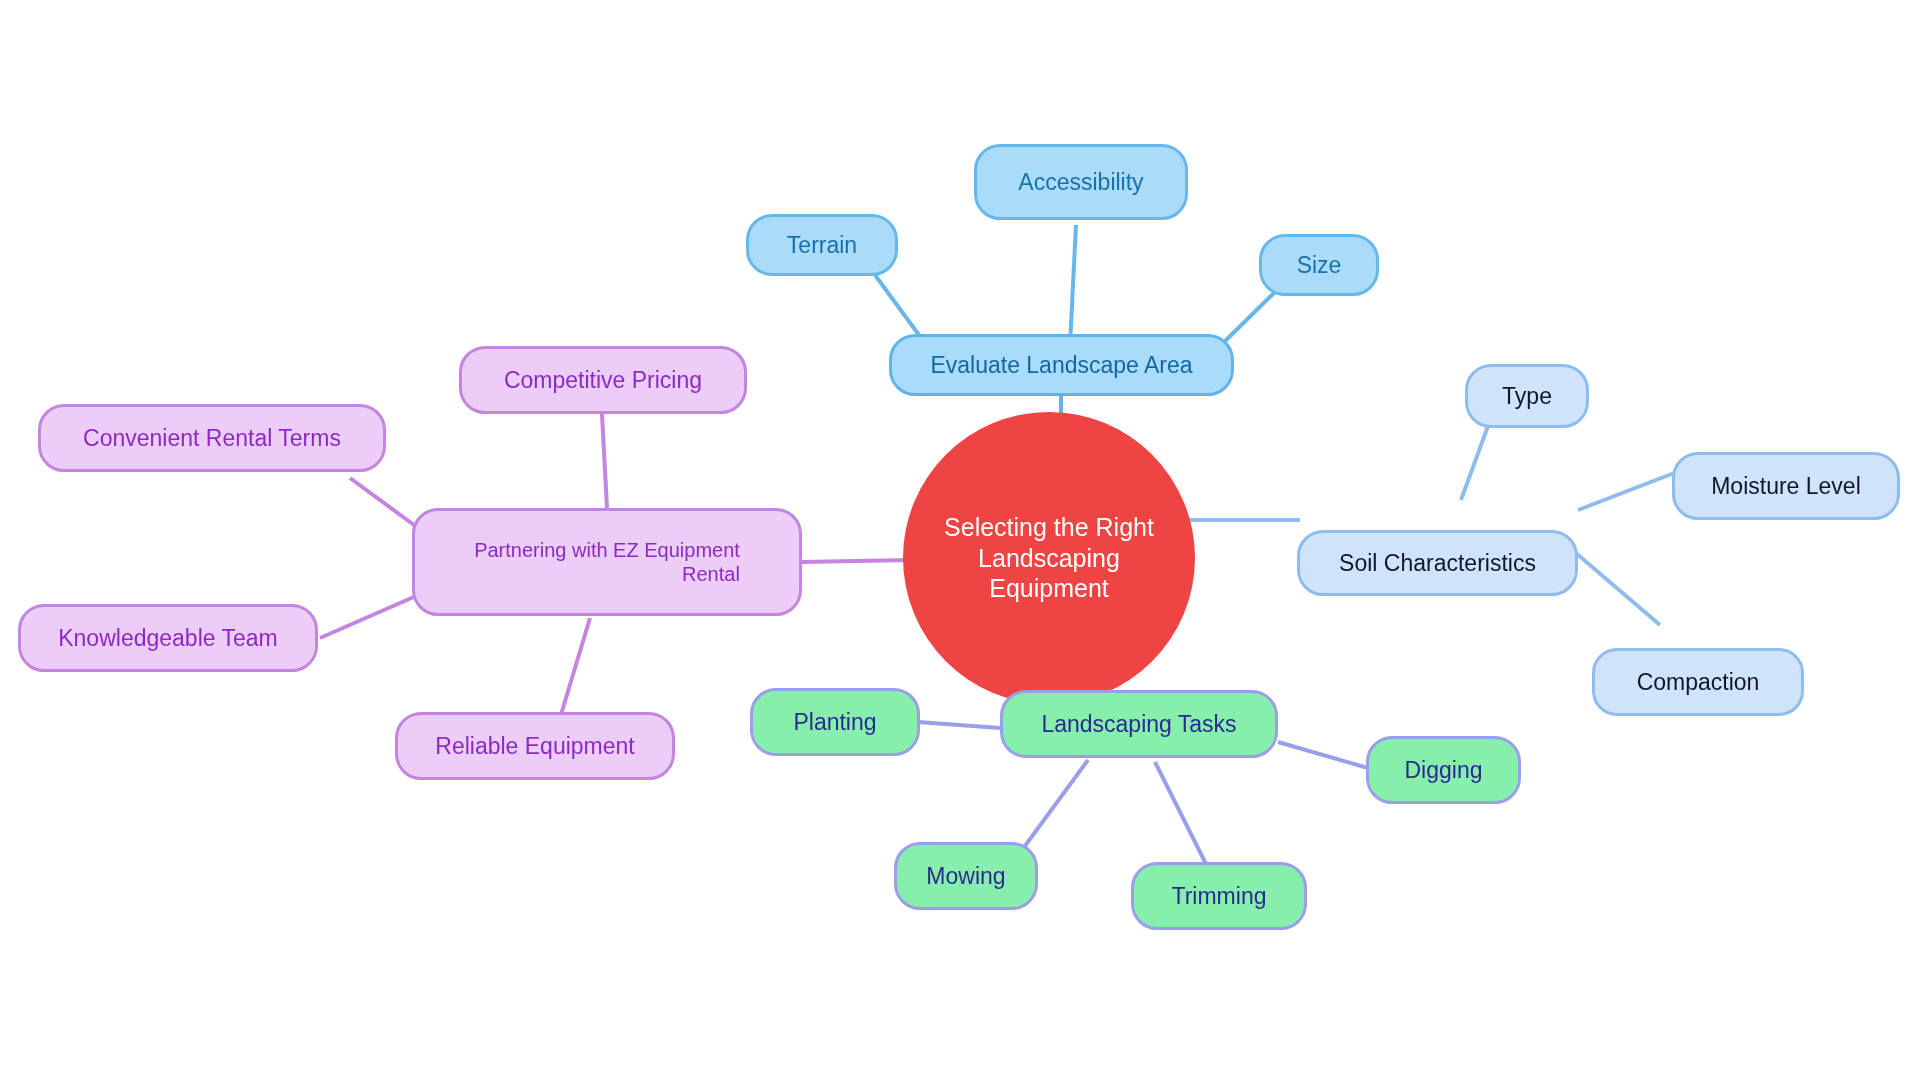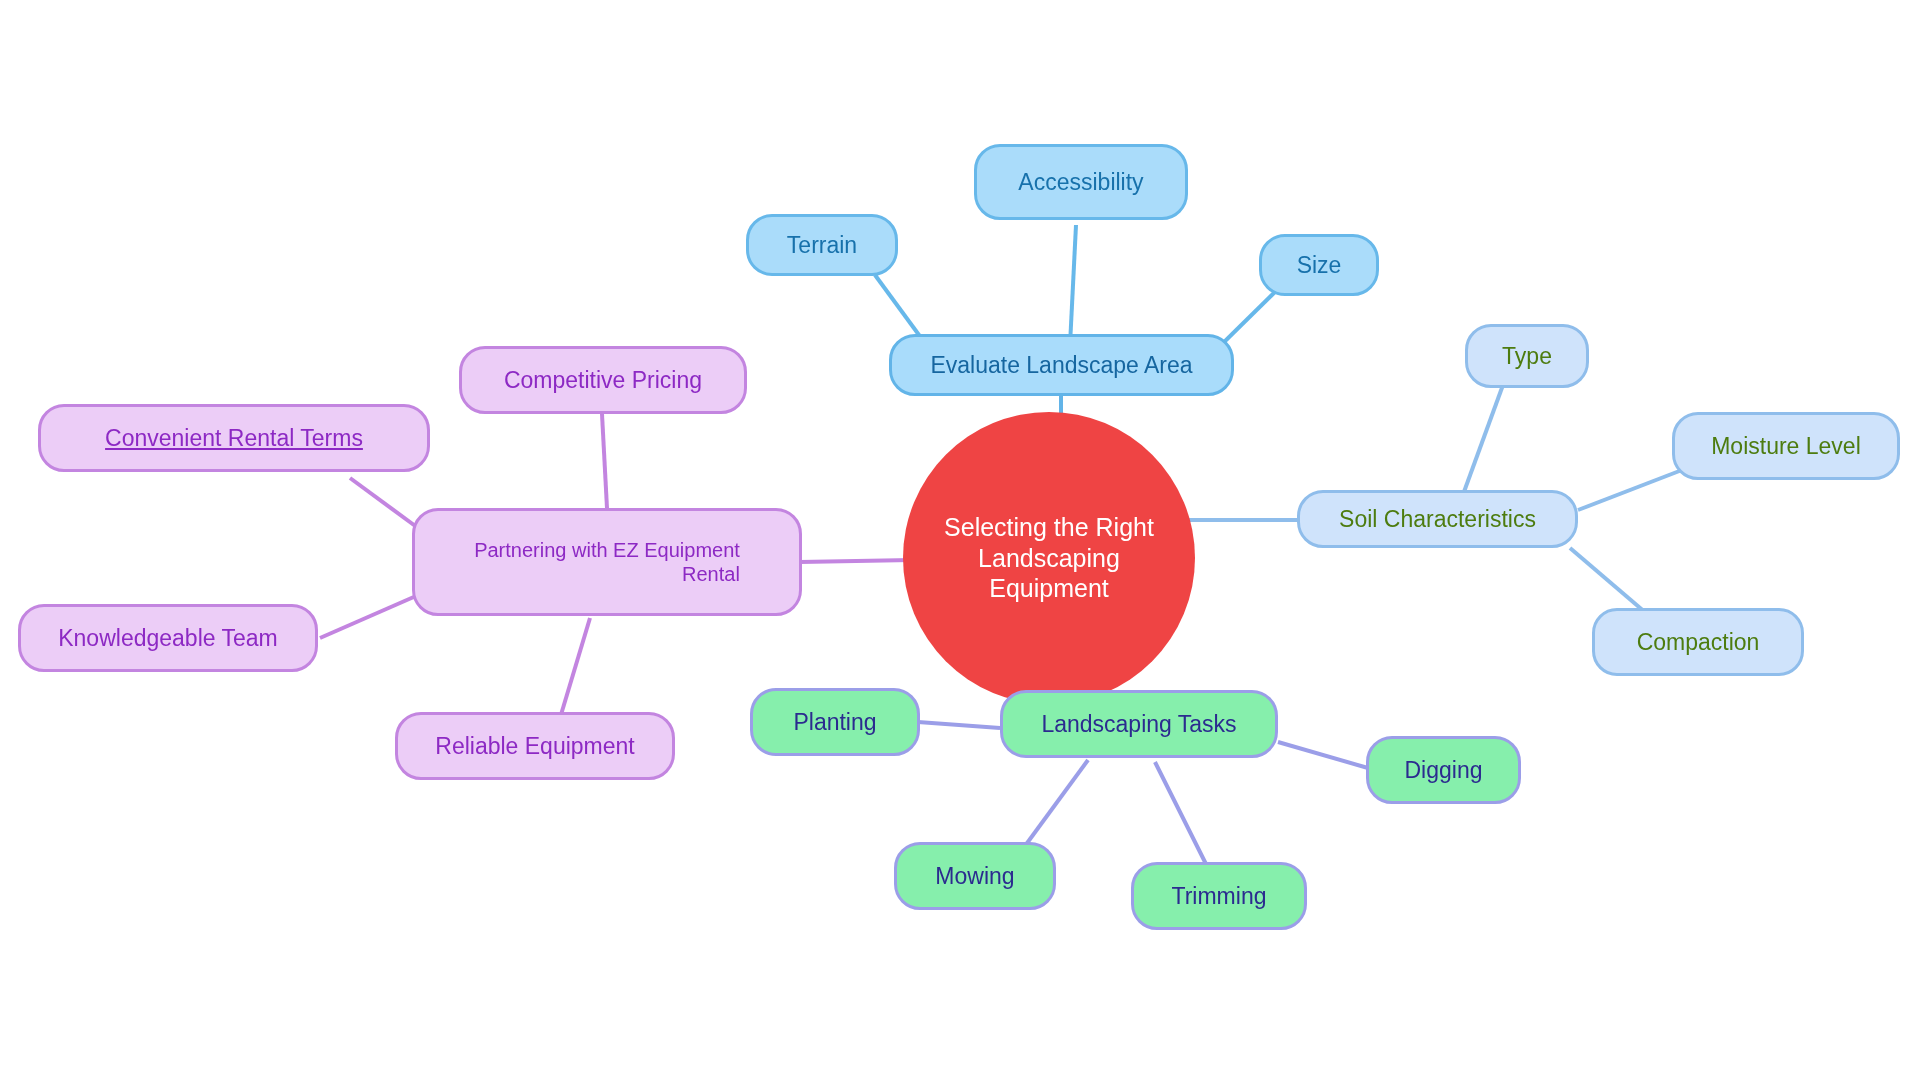--- a/index.html
+++ b/index.html
@@ -56,21 +56,22 @@
     color: #1666a0;
   }
   .pal-rootbranch-leaf {
     background: #aadcfa;
     border-color: #67b8ea;
     color: #1771ab;
   }
   .pal-soil {                 
     background: #cfe3fb;
     border-color: #8fbdeb;
-    color: #4d7c0f;
+    color: #0f172a;
+    margin-top: 40px;
   }
   .pal-tasks {                
     background: #86efac;
     border-color: #9b9ee8;
     color: #2b2b8f;
   }
   .pal-partner {              
     background: #eccdf7;
     border-color: #c385e0;
     color: #8d29c4;
@@ -117,43 +118,43 @@
 Landscaping Equipment</div>
 
     <div class="node pal-rootbranch" style="left:889px; top:334px; width:345px; height:62px; font-size:23px;">Evaluate Landscape Area</div>
 
     <div class="node pal-rootbranch-leaf" style="left:746px; top:214px; width:152px; height:62px; font-size:23px;">Terrain</div>
 
     <div class="node pal-rootbranch-leaf" style="left:974px; top:144px; width:214px; height:76px; font-size:23px;">Accessibility</div>
 
     <div class="node pal-rootbranch-leaf" style="left:1259px; top:234px; width:120px; height:62px; font-size:23px;">Size</div>
 
-    <div class="node pal-soil" style="left:1297px; top:490px; width:281px; height:58px; font-size:23px;text-align:center;">Soil Characteristics</div>
+    <div class="node pal-soil" style="left:1297px; top:490px; width:281px; height:66px; font-size:23px;text-align:center;">Soil Characteristics</div>
 
     <div class="node pal-soil" style="left:1465px; top:324px; width:124px; height:64px; font-size:23px;">Type</div>
 
     <div class="node pal-soil" style="left:1672px; top:412px; width:228px; height:68px; font-size:23px;">Moisture Level</div>
 
     <div class="node pal-soil" style="left:1592px; top:608px; width:212px; height:68px; font-size:23px;border-radius:25px;">Compaction</div>
 
     <div class="node pal-tasks" style="left:1000px; top:690px; width:278px; height:68px; font-size:23px;">Landscaping Tasks</div>
 
     <div class="node pal-tasks" style="left:750px; top:688px; width:170px; height:68px; font-size:23px;">Planting</div>
 
     <div class="node pal-tasks" style="left:1366px; top:736px; width:155px; height:68px; font-size:23px;">Digging</div>
 
-    <div class="node pal-tasks" style="left:894px; top:842px; width:162px; height:68px; font-size:23px;">Mowing</div>
+    <div class="node pal-tasks" style="left:894px; top:842px; width:144px; height:68px; font-size:23px;">Mowing</div>
 
     <div class="node pal-tasks" style="left:1131px; top:862px; width:176px; height:68px; font-size:23px;">Trimming</div>
 
     <div class="node pal-partner" style="left:412px; top:508px; width:390px; height:108px; font-size:20px;text-align:right;">Partnering with EZ Equipment
 Rental</div>
 
     <div class="node pal-partner" style="left:459px; top:346px; width:288px; height:68px; font-size:23px;">Competitive Pricing</div>
 
-    <div class="node pal-partner" style="left:38px; top:404px; width:392px; height:68px; font-size:23px;text-decoration:underline;">Convenient Rental Terms</div>
+    <div class="node pal-partner" style="left:38px; top:404px; width:348px; height:68px; font-size:23px;">Convenient Rental Terms</div>
 
     <div class="node pal-partner" style="left:18px; top:604px; width:300px; height:68px; font-size:23px;">Knowledgeable Team</div>
 
     <div class="node pal-partner" style="left:395px; top:712px; width:280px; height:68px; font-size:23px;">Reliable Equipment</div>
 
   </div>
 </div>
 
 </body></html>

